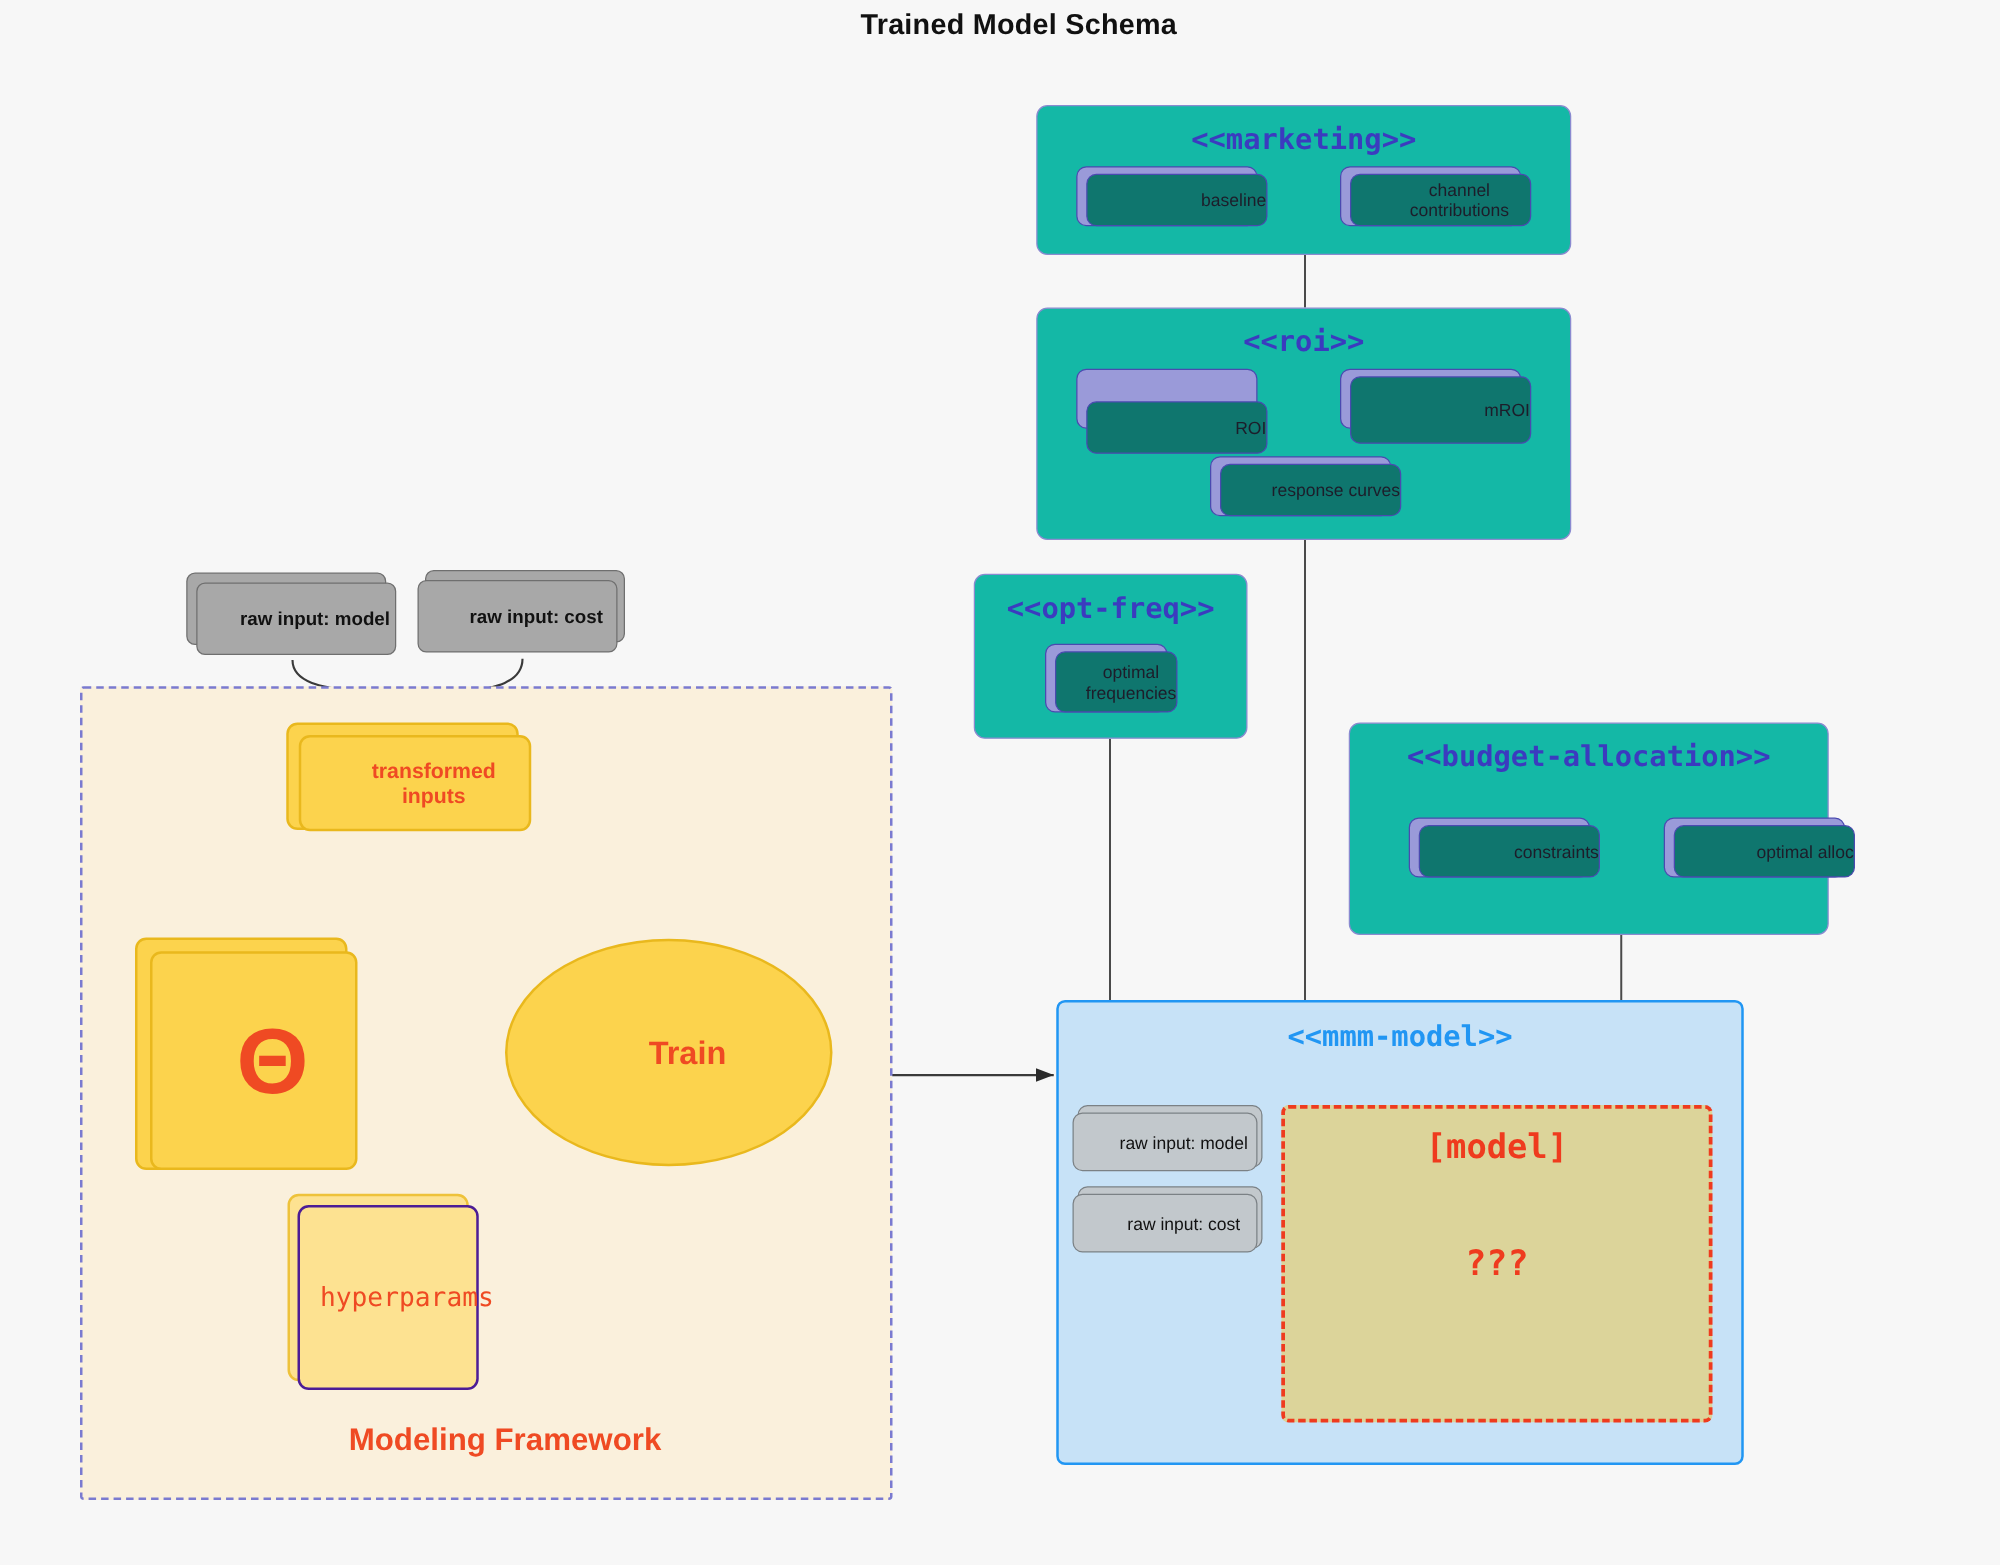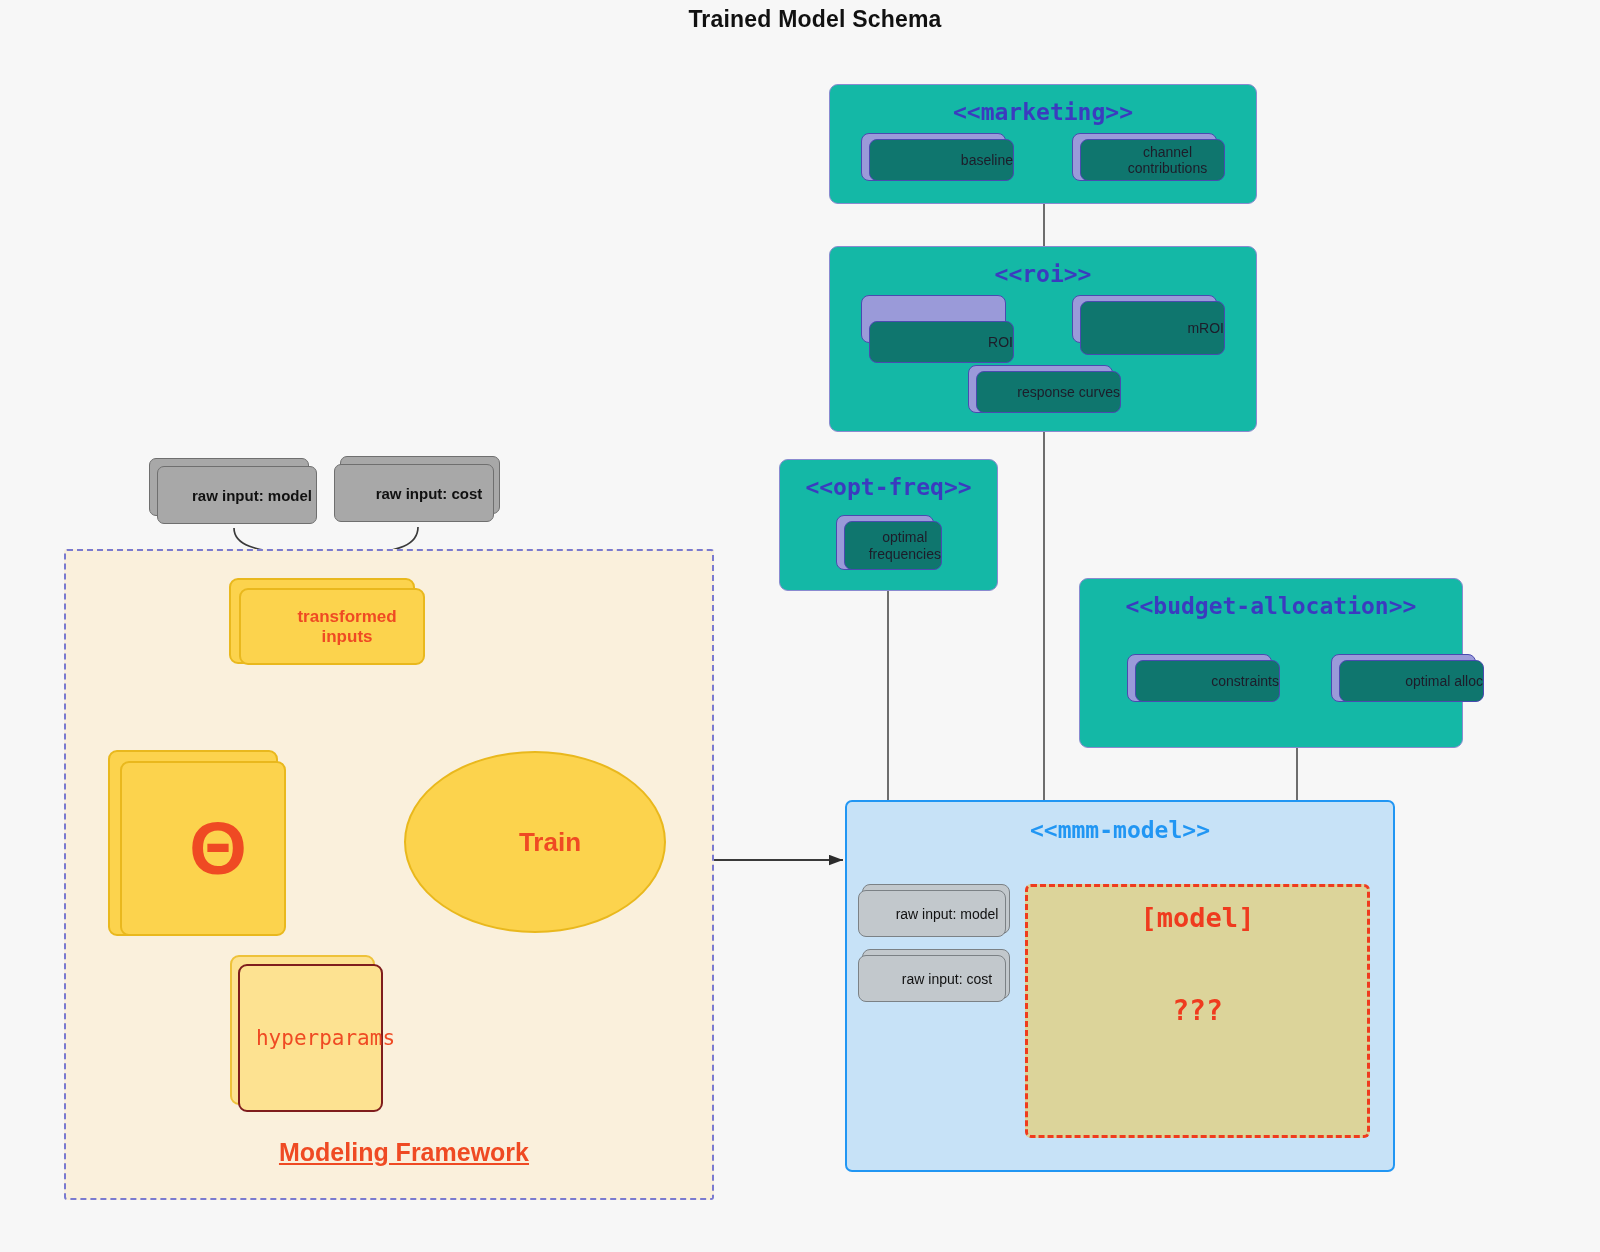--- a/index.html
+++ b/index.html
@@ -139,21 +139,21 @@
     z-index: 2;
   }
   .ycard-shadow {
     background: #fcd34d;
     border: 2px solid #e9b81d;
     border-radius: 9px;
     z-index: 1;
   }
   .ycard-light {
     background: #fde291;
-    border: 2px solid #7f1d1d;
+    border: 2px solid #4c1d95;
     border-radius: 9px;
     display: flex;
     align-items: center;
     justify-content: center;
     color: #ef4a23;
     z-index: 2;
   }
   .ycard-light-shadow {
     background: #fde291;
     border: 2px solid #eec23a;
@@ -328,21 +328,21 @@
   <div class="abs gcard-shadow" style="left:149px; top:458px; width:160px; height:58px;"></div>
   <div class="abs gcard" style="left:157px; top:466px; width:160px; height:58px; font-size:15px;">
     <span>raw input: model</span>
   </div>
   <div class="abs gcard-shadow" style="left:340px; top:456px; width:160px; height:58px;"></div>
   <div class="abs gcard" style="left:334px; top:464px; width:160px; height:58px; font-size:15px;">
     <span>raw input: cost</span>
   </div>
 
   <div class="abs framework" style="left:64px; top:549px; width:650px; height:651px;"></div>
-  <div class="abs framework-label" style="left:64px; top:1138px; width:650px;text-decoration:underline;">Modeling Framework</div>
+  <div class="abs framework-label" style="left:64px; top:1138px; width:650px;">Modeling Framework</div>
 
   <div class="abs ycard-shadow" style="left:229px; top:578px; width:186px; height:86px;"></div>
   <div class="abs ycard" style="left:239px; top:588px; width:186px; height:77px;">
     <span class="ti-label">transformed inputs</span>
   </div>
 
   <div class="abs ycard-shadow" style="left:108px; top:750px; width:170px; height:186px;"></div>
   <div class="abs ycard" style="left:120px; top:761px; width:166px; height:175px;">
     <span class="theta-glyph">Θ</span>
   </div>

